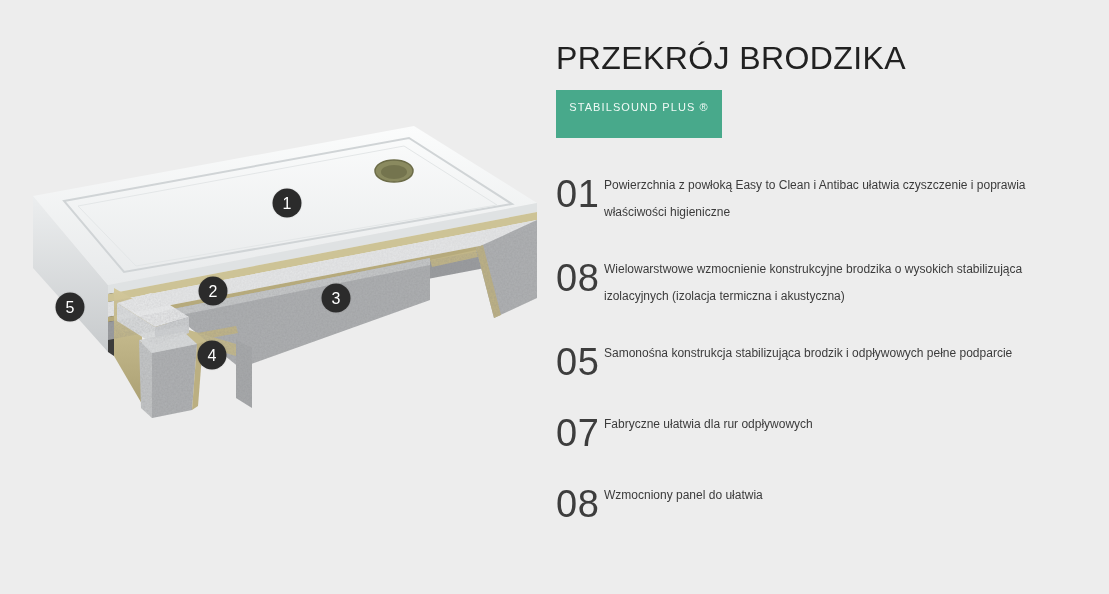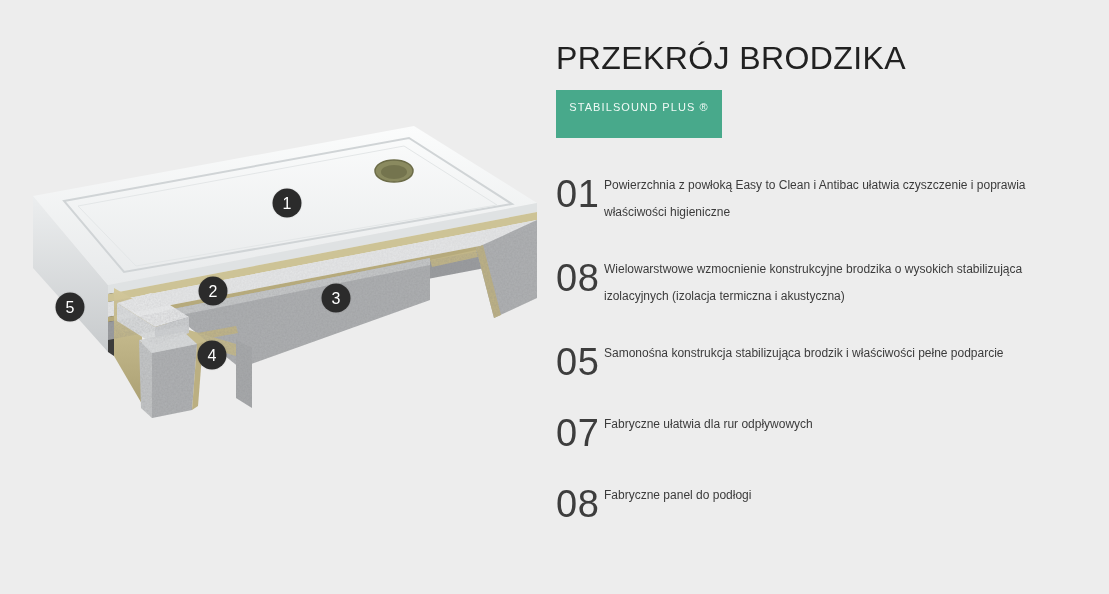--- a/index.html
+++ b/index.html
@@ -171,25 +171,25 @@
       <div class="feature-row">
         <span class="feature-num">01</span>
         <p class="feature-text">Powierzchnia z powłoką Easy to Clean i Antibac ułatwia czyszczenie i poprawia właściwości higieniczne</p>
       </div>
       <div class="feature-row">
         <span class="feature-num">08</span>
         <p class="feature-text">Wielowarstwowe wzmocnienie konstrukcyjne brodzika o wysokich stabilizująca izolacyjnych (izolacja termiczna i akustyczna)</p>
       </div>
       <div class="feature-row">
         <span class="feature-num">05</span>
-        <p class="feature-text">Samonośna konstrukcja stabilizująca brodzik i właściwości pełne podparcie</p>
+        <p class="feature-text">Samonośna konstrukcja stabilizująca brodzik i odpływowych pełne podparcie</p>
       </div>
       <div class="feature-row">
         <span class="feature-num">07</span>
         <p class="feature-text">Fabryczne ułatwia dla rur odpływowych</p>
       </div>
       <div class="feature-row">
         <span class="feature-num">08</span>
-        <p class="feature-text">Fabryczne panel do podłogi</p>
+        <p class="feature-text">Wzmocniony panel do ułatwia</p>
       </div>
     </div>
   </div>
 </div>
 
 </body></html>

